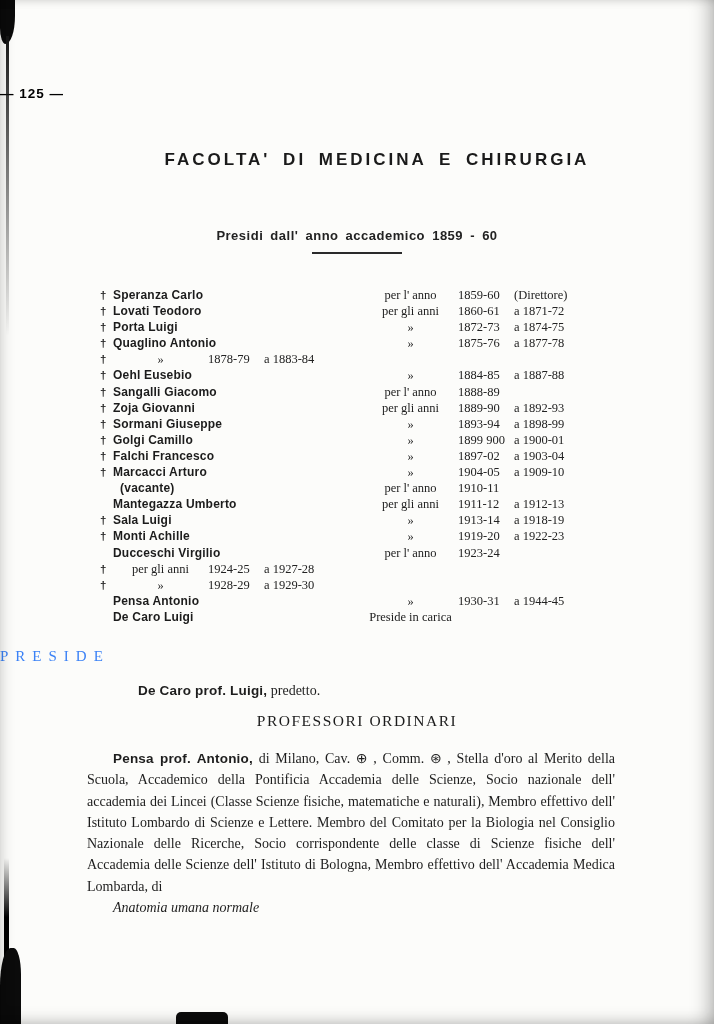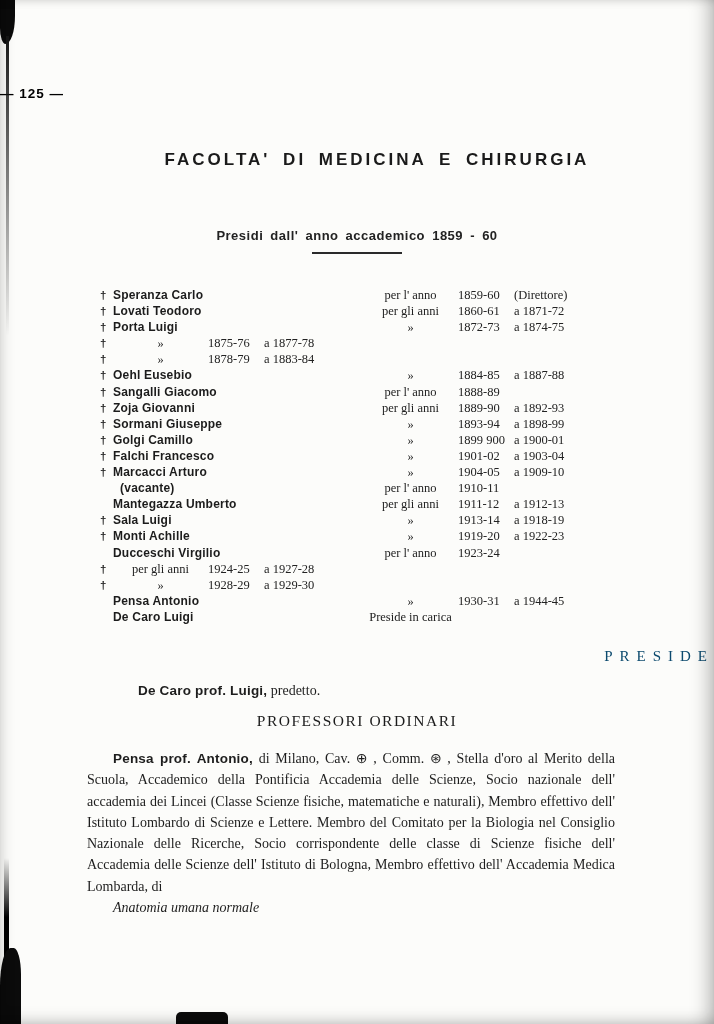--- a/index.html
+++ b/index.html
@@ -47,22 +47,22 @@
 
   .plist { position:absolute; top:288px; left:100px; width:516px; }
   .prow { display:flex; align-items:baseline; height:16.1px; }
   .c-dag  { flex:0 0 13px; font:bold 11.5px "Liberation Sans",sans-serif; color:#222; }
   .c-name { flex:0 0 250px; font:bold 12px "Liberation Sans",sans-serif; letter-spacing:.2px; color:#1c1c1c; white-space:nowrap; }
   .c-period { flex:0 0 95px; text-align:center; font:12.5px "Liberation Serif",serif; white-space:nowrap; color:#222; }
   .c-year { flex:0 0 56px; font:12.5px "Liberation Serif",serif; white-space:nowrap; color:#222; }
   .c-to   { flex:1 1 auto; font:12.5px "Liberation Serif",serif; white-space:nowrap; color:#222; }
 
   .preside-heading {
-    position:absolute; top:648px; left:0; width:100%; text-align:right;
-    font:15px "Liberation Serif",serif; letter-spacing:7px; color:#0c4a6e;
+    position:absolute; top:648px; left:0; width:100%; text-align:left;
+    font:15px "Liberation Serif",serif; letter-spacing:7px; color:#3b82f6;
   }
   .predetto {
     position:absolute; top:683px; left:118px; width:500px;
     font:14px "Liberation Serif",serif; color:#1d1d1d;
   }
   .predetto .lead { font:bold 13.5px "Liberation Sans",sans-serif; letter-spacing:.2px;padding-left:20px; }
   .ordinari-heading {
     position:absolute; top:712px; left:0; width:100%; text-align:center;
     font:15.5px "Liberation Serif",serif; letter-spacing:1.5px; color:#1b1b1b;
   }
@@ -112,20 +112,21 @@
       <div class="prow">
         <span class="c-dag">†</span>
         <span class="c-name">Porta Luigi</span>
         <span class="c-period">»</span>
         <span class="c-year">1872-73</span>
         <span class="c-to">a 1874-75</span>
       </div>
 
       <div class="prow">
         <span class="c-dag">†</span>
+        <span class="c-name">Quaglino Antonio</span>
         <span class="c-period">»</span>
         <span class="c-year">1875-76</span>
         <span class="c-to">a 1877-78</span>
       </div>
 
       <div class="prow">
         <span class="c-dag">†</span>
         <span class="c-period">»</span>
         <span class="c-year">1878-79</span>
         <span class="c-to">a 1883-84</span>
@@ -168,21 +169,21 @@
         <span class="c-name">Golgi Camillo</span>
         <span class="c-period">»</span>
         <span class="c-year">1899 900</span>
         <span class="c-to">a 1900-01</span>
       </div>
 
       <div class="prow">
         <span class="c-dag">†</span>
         <span class="c-name">Falchi Francesco</span>
         <span class="c-period">»</span>
-        <span class="c-year">1901-02</span>
+        <span class="c-year">1897-02</span>
         <span class="c-to">a 1903-04</span>
       </div>
 
       <div class="prow">
         <span class="c-dag">†</span>
         <span class="c-name">Marcacci Arturo</span>
         <span class="c-period">»</span>
         <span class="c-year">1904-05</span>
         <span class="c-to">a 1909-10</span>
       </div>

